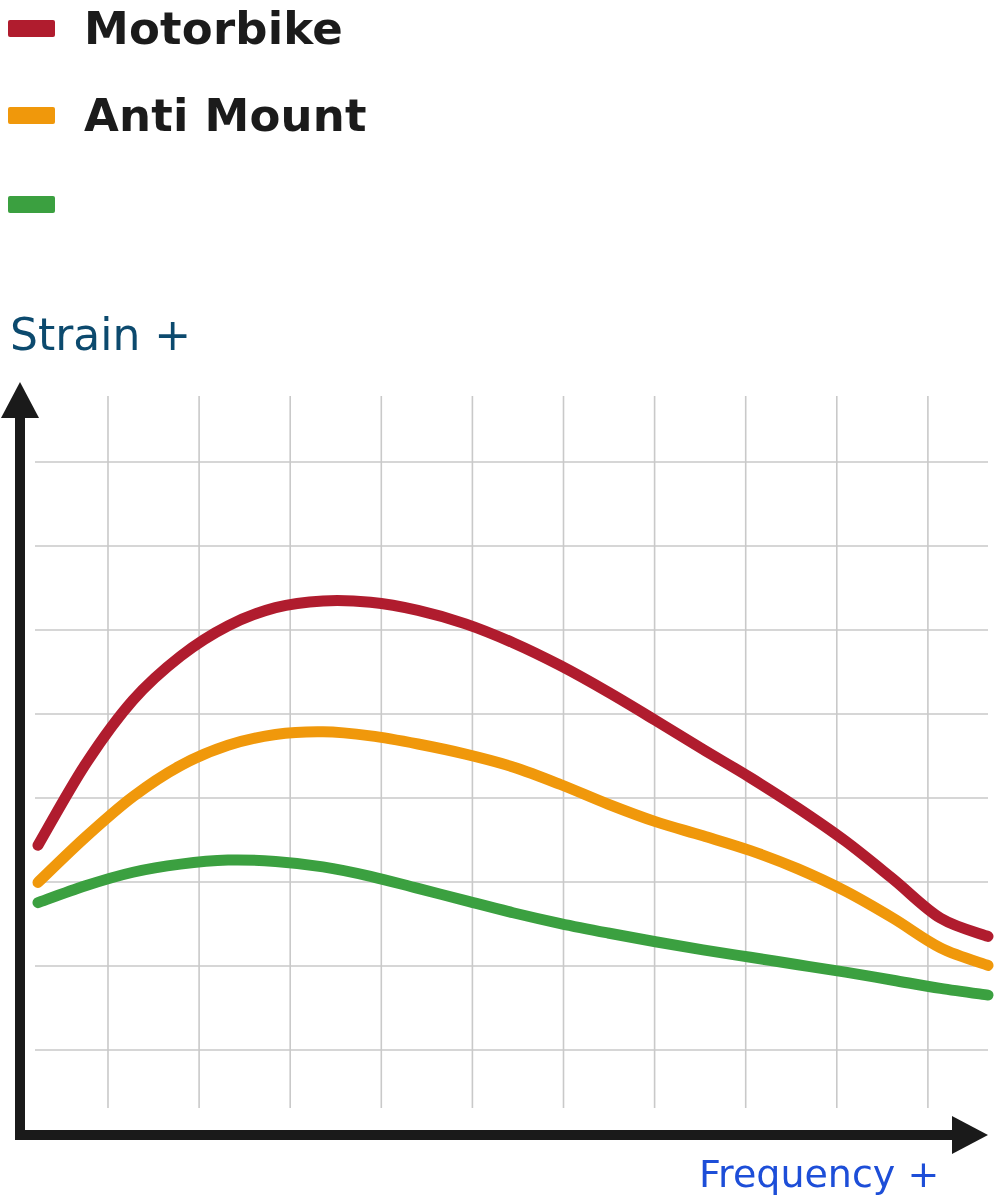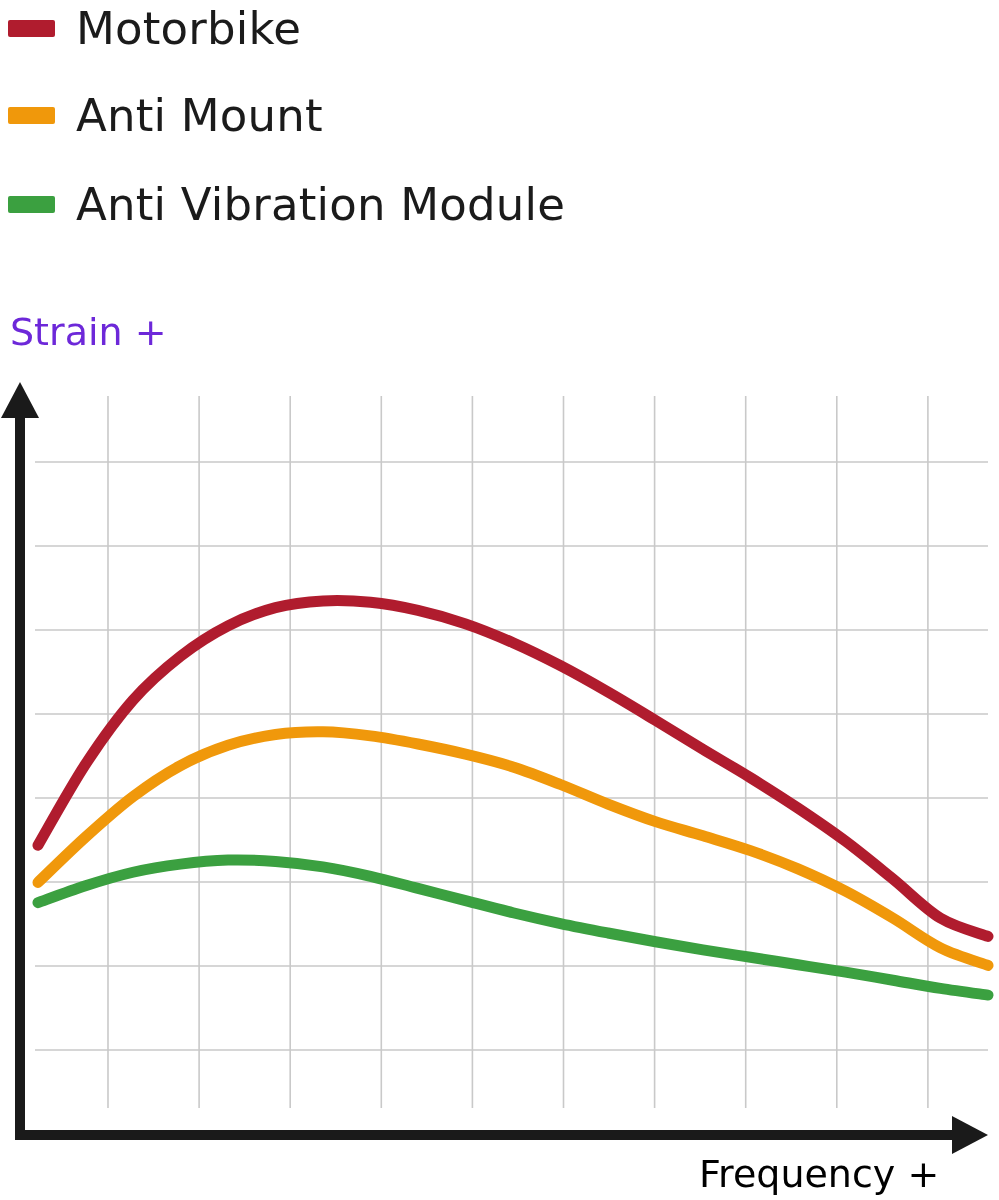--- a/index.html
+++ b/index.html
@@ -42,47 +42,47 @@
   .legend-row.r1 { top: 87px; }
   .legend-row.r2 { top: 176px; }
 
   .legend-swatch {
     width: 47px;
     height: 17px;
     border-radius: 2px;
     flex: 0 0 auto;
   }
   .legend-label {
-    margin-left: 21px;
+    margin-left: 29px;
     font-size: 45px;
-    font-weight: 400;
+    font-weight: 700;
     line-height: 1;
     letter-spacing: 0.2px;
     color: #1b1b1b;
     white-space: nowrap;
   }
 
   
   #ylabel {
     position: absolute;
     left: 10px;
     top: 313px;
-    font-size: 38px;
+    font-size: 44px;
     line-height: 1;
-    color: #6d28d9;
+    color: #0c4a6e;
     white-space: nowrap;
     text-align: right;
   }
   #xlabel {
     position: absolute;
     left: 699px;
     top: 1155px;
     font-size: 38px;
     line-height: 1;
-    color: #000000;
+    color: #1d4ed8;
     white-space: nowrap;
   }
 
   
   #plot {
     position: absolute;
     left: 0;
     top: 370px;
     width: 999px;
     height: 790px;
@@ -101,21 +101,20 @@
       <span class="legend-label">Motorbike</span>
     </div>
 
     <div class="legend-row r1">
       <span class="legend-swatch" style="background: rgb(240, 152, 11);"></span>
       <span class="legend-label">Anti Mount</span>
     </div>
 
     <div class="legend-row r2">
       <span class="legend-swatch" style="background: rgb(59, 160, 64);"></span>
-      <span class="legend-label">Anti Vibration Module</span>
     </div>
 
   </div>
 
   <div id="ylabel">Strain +</div>
 
   <div id="xlabel">Frequency +</div>
 
   <div id="plot">
     <svg id="chart-svg" width="999" height="790" viewBox="0 0 999 790">

